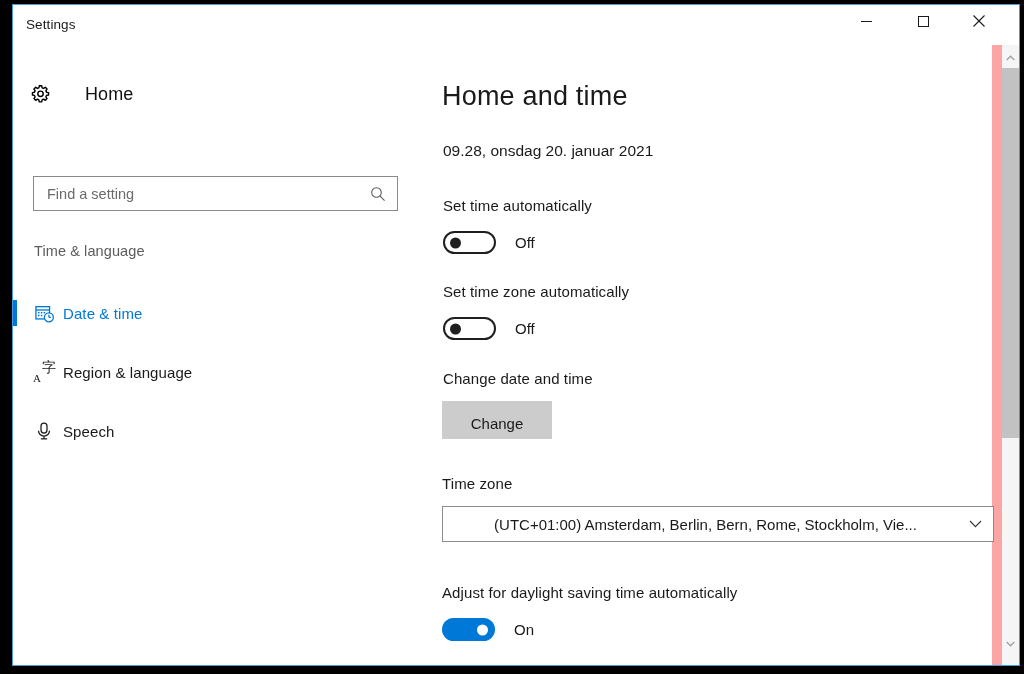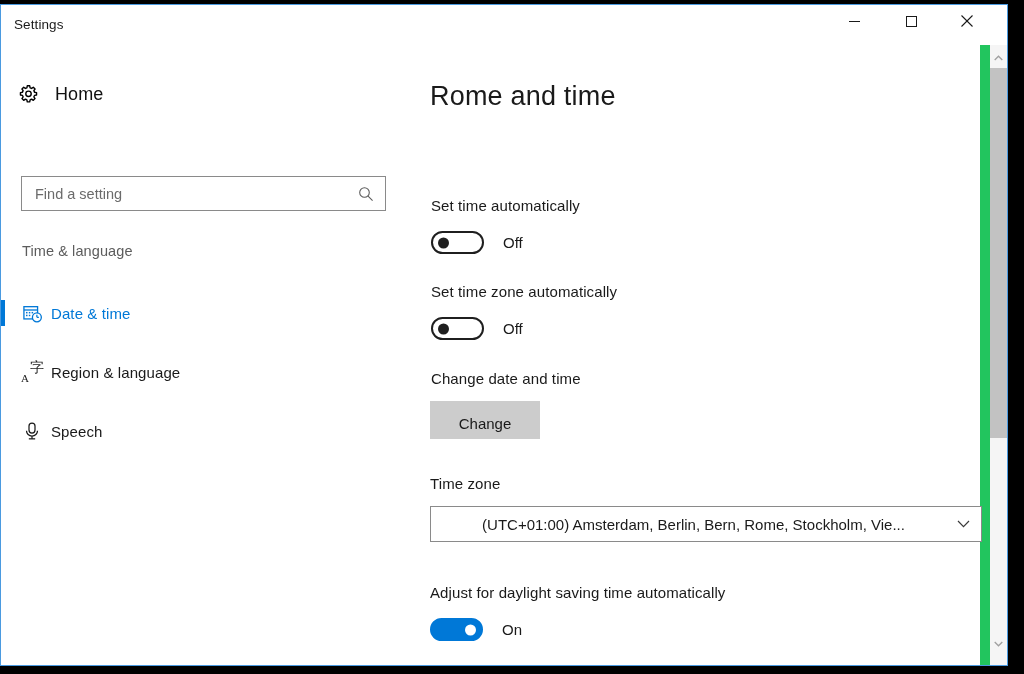--- a/index.html
+++ b/index.html
@@ -17,25 +17,25 @@
 
   
   #desktop {
     position: relative;
     width: 1024px;
     height: 674px;
     background: #000000;
   }
   #window {
     position: absolute;
-    left: 0;
+    left: 12px;
     top: 4px;
     width: 1008px;
     height: 662px;
-    background: #22c55e;
+    background: #fca5a5;
     border: 1px solid #4a9ae0;
     box-sizing: border-box;
     overflow: hidden;
   }
 
   
   #titlebar {
     position: absolute;
     left: 0; top: 0;
     width: 100%;
@@ -88,21 +88,21 @@
     width: 38px;
     display: flex;
     align-items: center;
     justify-content: flex-start;
     padding-left: 3px;
     box-sizing: border-box;
   }
   #home-row .lbl {
     font-size: 18px;
     color: #111111;
-    margin-left: 2px;
+    margin-left: 20px;
     letter-spacing: .1px;
   }
 
   
   #search-box {
     position: absolute;
     left: 20px;
     top: 131px;
     width: 365px;
     height: 35px;
@@ -456,22 +456,23 @@
             <line x1="12" y1="18.2" x2="12" y2="21.2" stroke="currentColor" stroke-width="1.5"></line>
             <line x1="8.2" y1="21.4" x2="15.8" y2="21.4" stroke="currentColor" stroke-width="1.5"></line>
           </svg>
         </span>
         <span class="lbl">Speech</span>
       </div>
     </div>
 
     <div id="content">
 
-      <h1 id="page-title">Rome and time</h1>
-
+      <h1 id="page-title">Home and time</h1>
+
+      <div id="current-datetime">09.28, onsdag 20. januar 2021</div>
 
       <div class="setting-label" style="top:152px;">Set time automatically</div>
       <div class="toggle-row" style="top:186px;">
         <span class="toggle off">
           <span class="knob"></span>
         </span>
         <span class="toggle-state">Off</span>
       </div>
 
       <div class="setting-label" style="top:238px;">Set time zone automatically</div>

